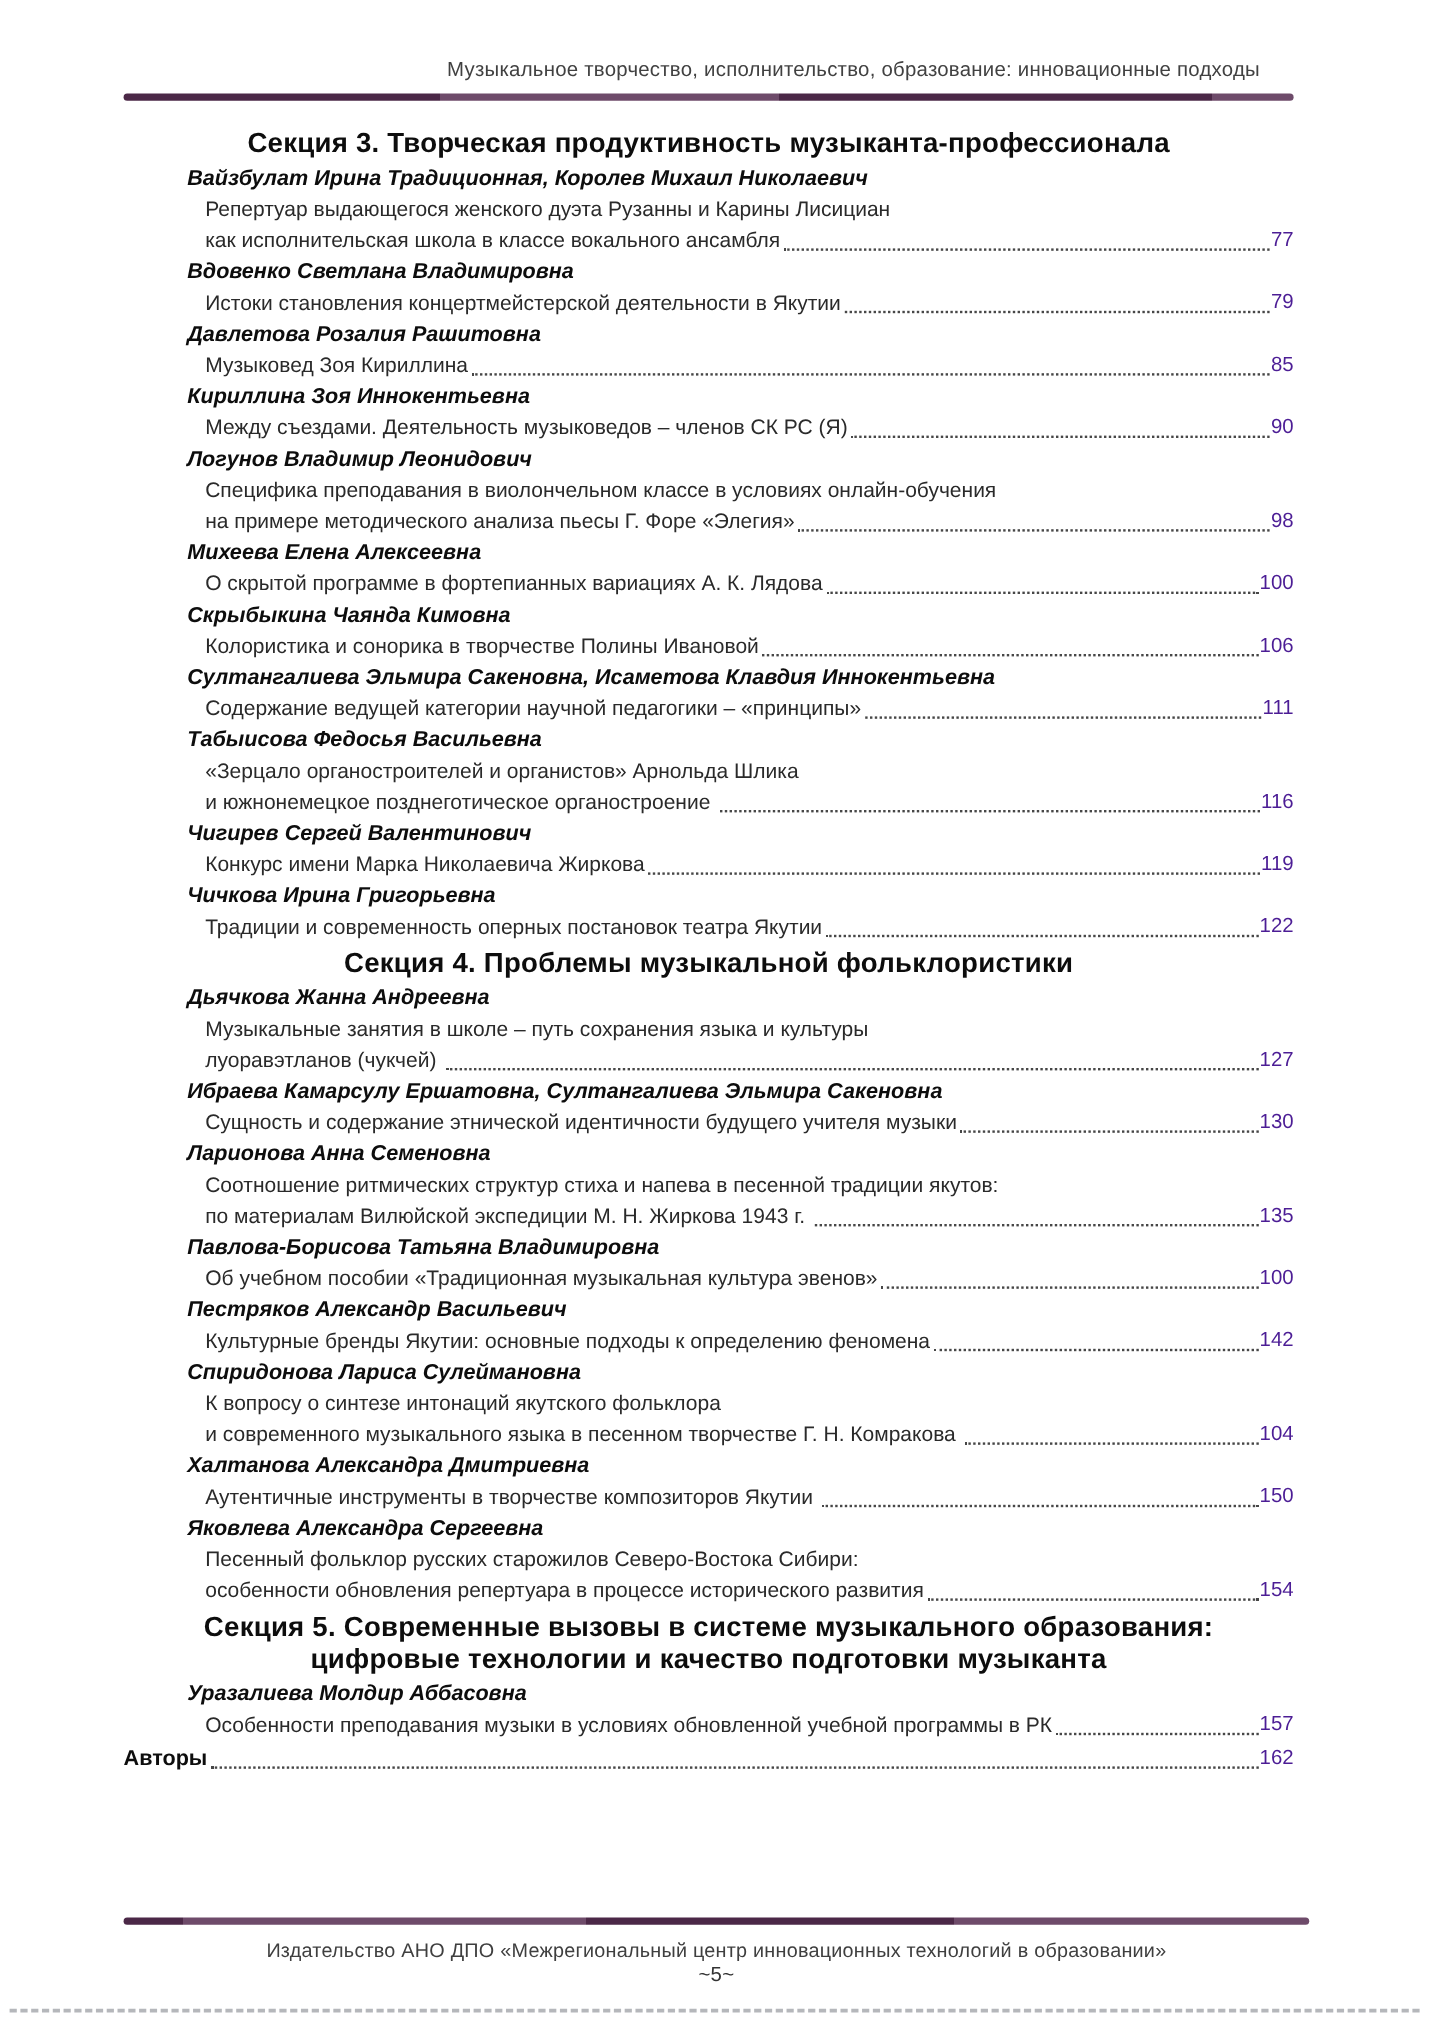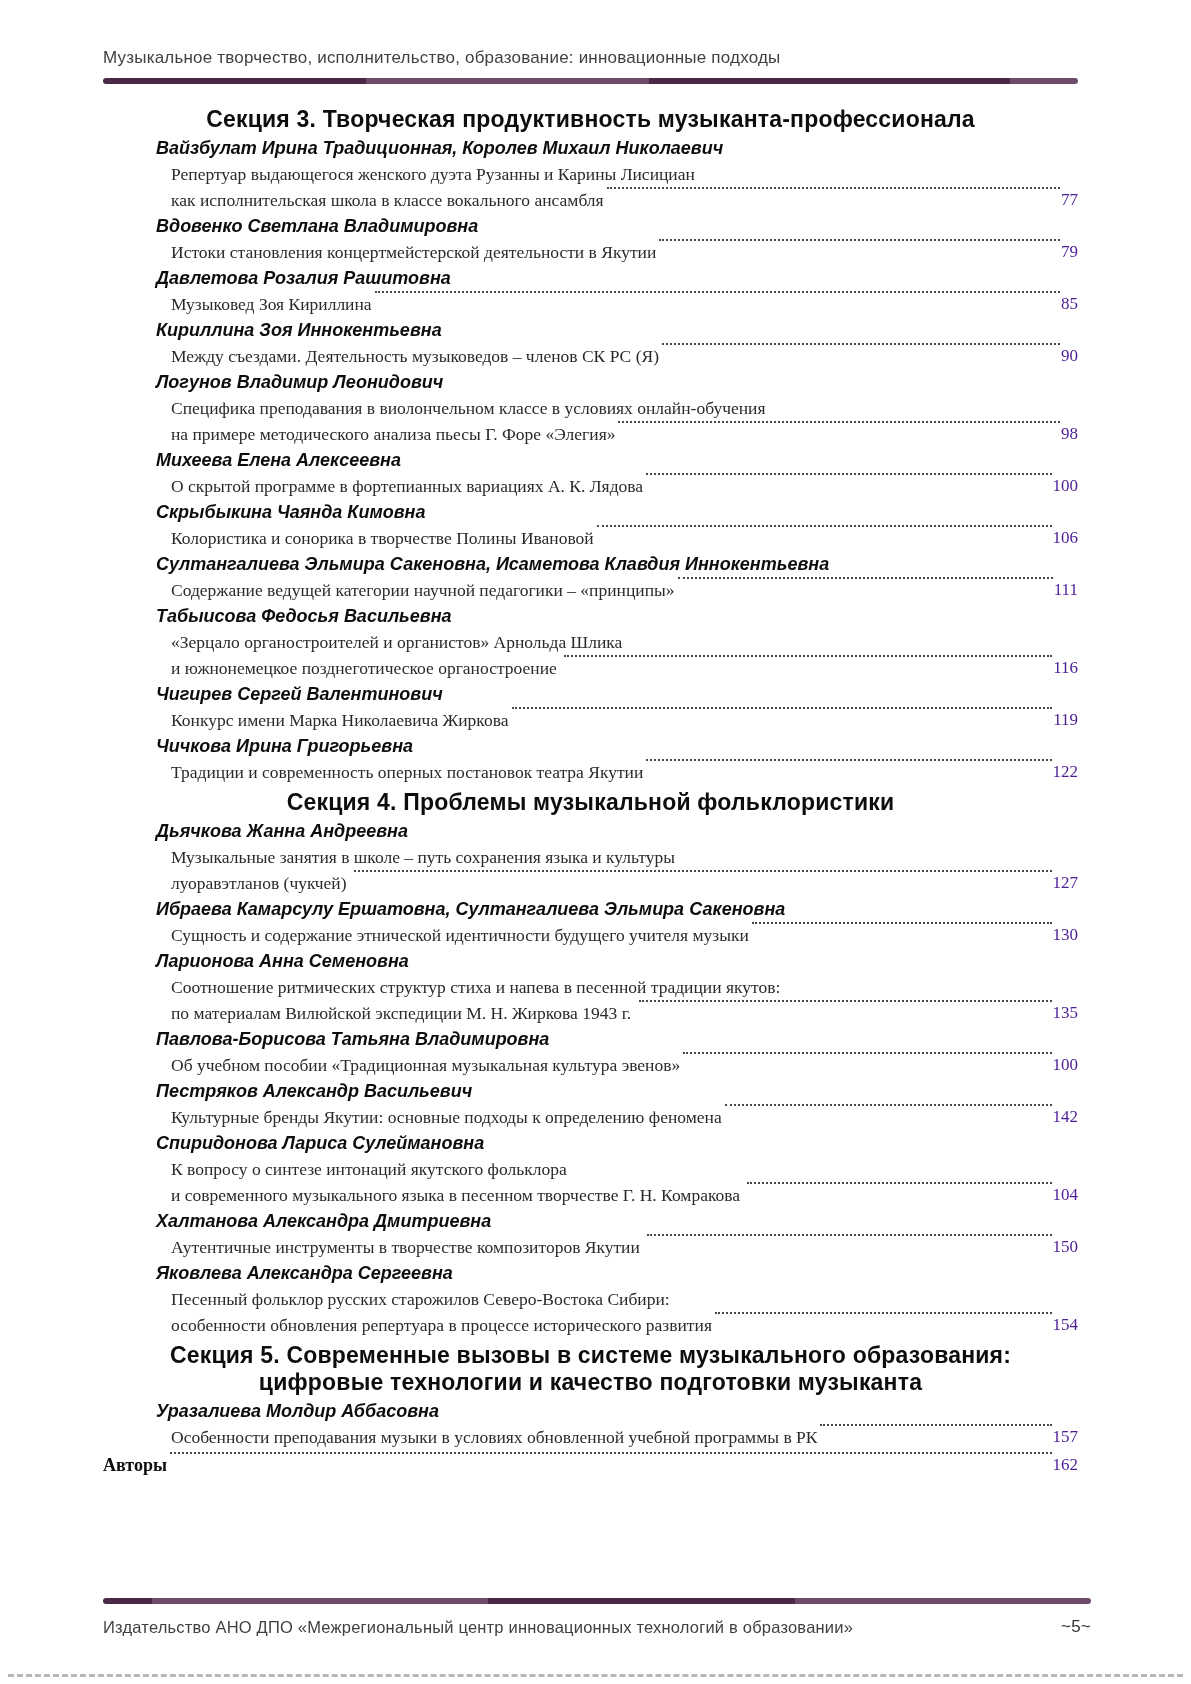--- a/index.html
+++ b/index.html
@@ -6,21 +6,21 @@
   body {
     width:1191px; height:1684px; position:relative;
     background:#ffffff; overflow:hidden;
     font-family:"Liberation Sans", sans-serif;
     color:#2a2a2a;
     -webkit-font-smoothing:antialiased;
   }
   .page { position:absolute; inset:0; padding:0 113px 0 103px; box-sizing:border-box; }
 
   .running-head {
-    margin-top:46px; padding-right:28px;
+    margin-top:46px; text-align:right; padding-right:28px;
     font-size:17px; line-height:24px; color:#414141; letter-spacing:.2px;
   }
   .rule { height:6px; border-radius:3px; }
   .rule-top {
     margin-top:8px;
     background:linear-gradient(90deg,#4b2847 0%,#4b2847 27%,#6e4b6a 27%,#6e4b6a 56%,#4b2847 56%,#4b2847 93%,#6e4b6a 93%,#6e4b6a 100%);
   }
   .rule-bottom {
     background:linear-gradient(90deg,#4b2847 0%,#4b2847 5%,#6e4b6a 5%,#6e4b6a 39%,#4b2847 39%,#4b2847 70%,#6e4b6a 70%,#6e4b6a 100%);
   }
@@ -31,38 +31,38 @@
     font-size:23px; font-weight:bold; text-align:center;
     line-height:27px; margin:4px 0 2px 0; color:#0d0d0d;
     white-space:pre-line; letter-spacing:.2px;
   }
   .entry { margin:0; }
   .authors {
     font-weight:bold; font-style:italic; font-size:18px;
     line-height:26px; padding-left:53px; color:#0d0d0d;
   }
   .tline {
-    display:flex; align-items:flex-start;
-    padding-left:68px; line-height:26px; font-size:17.5px; color:#2a2a2a;font-family:Liberation Serif, serif;
+    display:flex; align-items:flex-end;
+    padding-left:68px; line-height:26px; font-size:17.5px; color:#2a2a2a;
   }
   .ttext { white-space:pre; }
   .leader {
     flex:1 1 auto; min-width:10px;
     border-bottom:2px dotted #474747;
     margin:0 1px 4px 3px;
   }
   .pageno { font-size:17px; color:#4c1d95; }
 
   .authors-index { padding-left:0; margin-top:2px; }
   .authors-index .ai-label { font-weight:bold; font-size:18px; color:#0d0d0d; }
 
   .footer { position:absolute; left:103px; right:100px; top:1598px; }
   .footer-row {
     display:flex; justify-content:space-between; align-items:center;
-    margin-top:13px; font-size:16.5px; color:#3f3f3f; letter-spacing:.2px;
+    margin-top:13px; font-size:16.5px; color:#3f3f3f; letter-spacing:.2px;flex-direction:column;
   }
   .footer-row .pgmark { font-size:17px; color:#333; }
 
   .bottom-dashes {
     position:absolute; left:8px; right:8px; top:1674px;
     border-top:3px dashed #b5b7bb;
   }
 </style>
 </head>
 <body>

